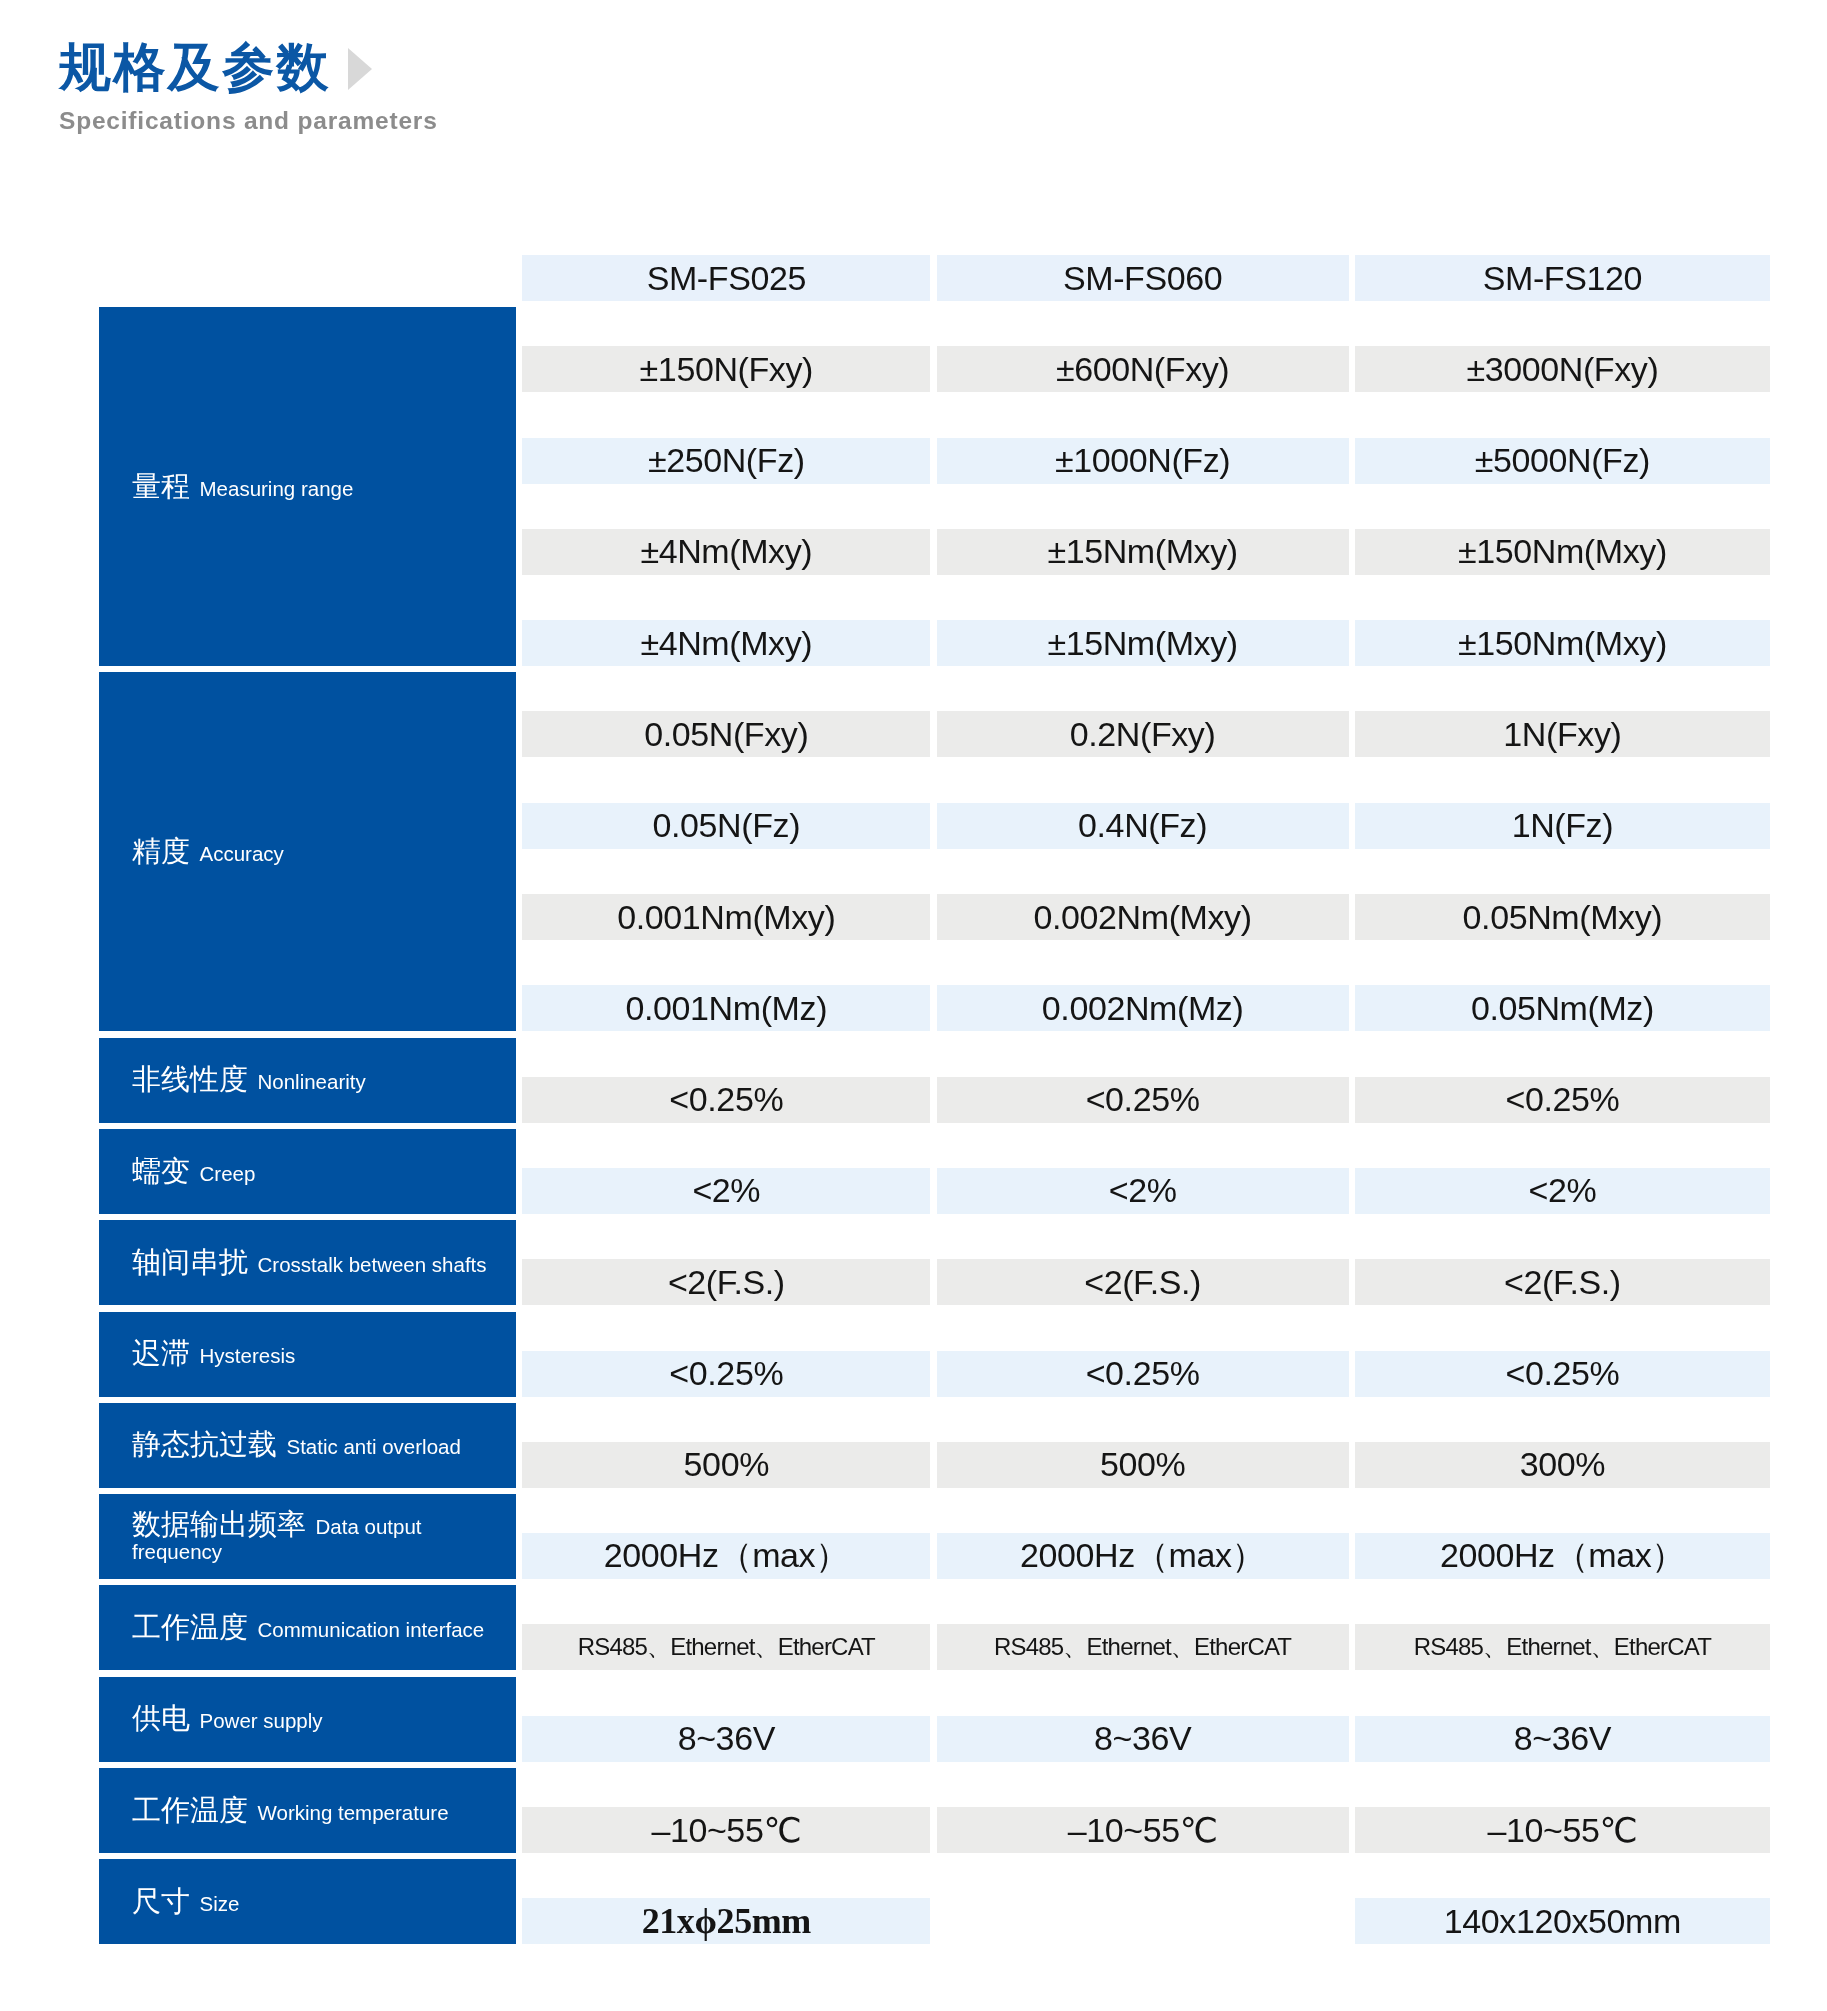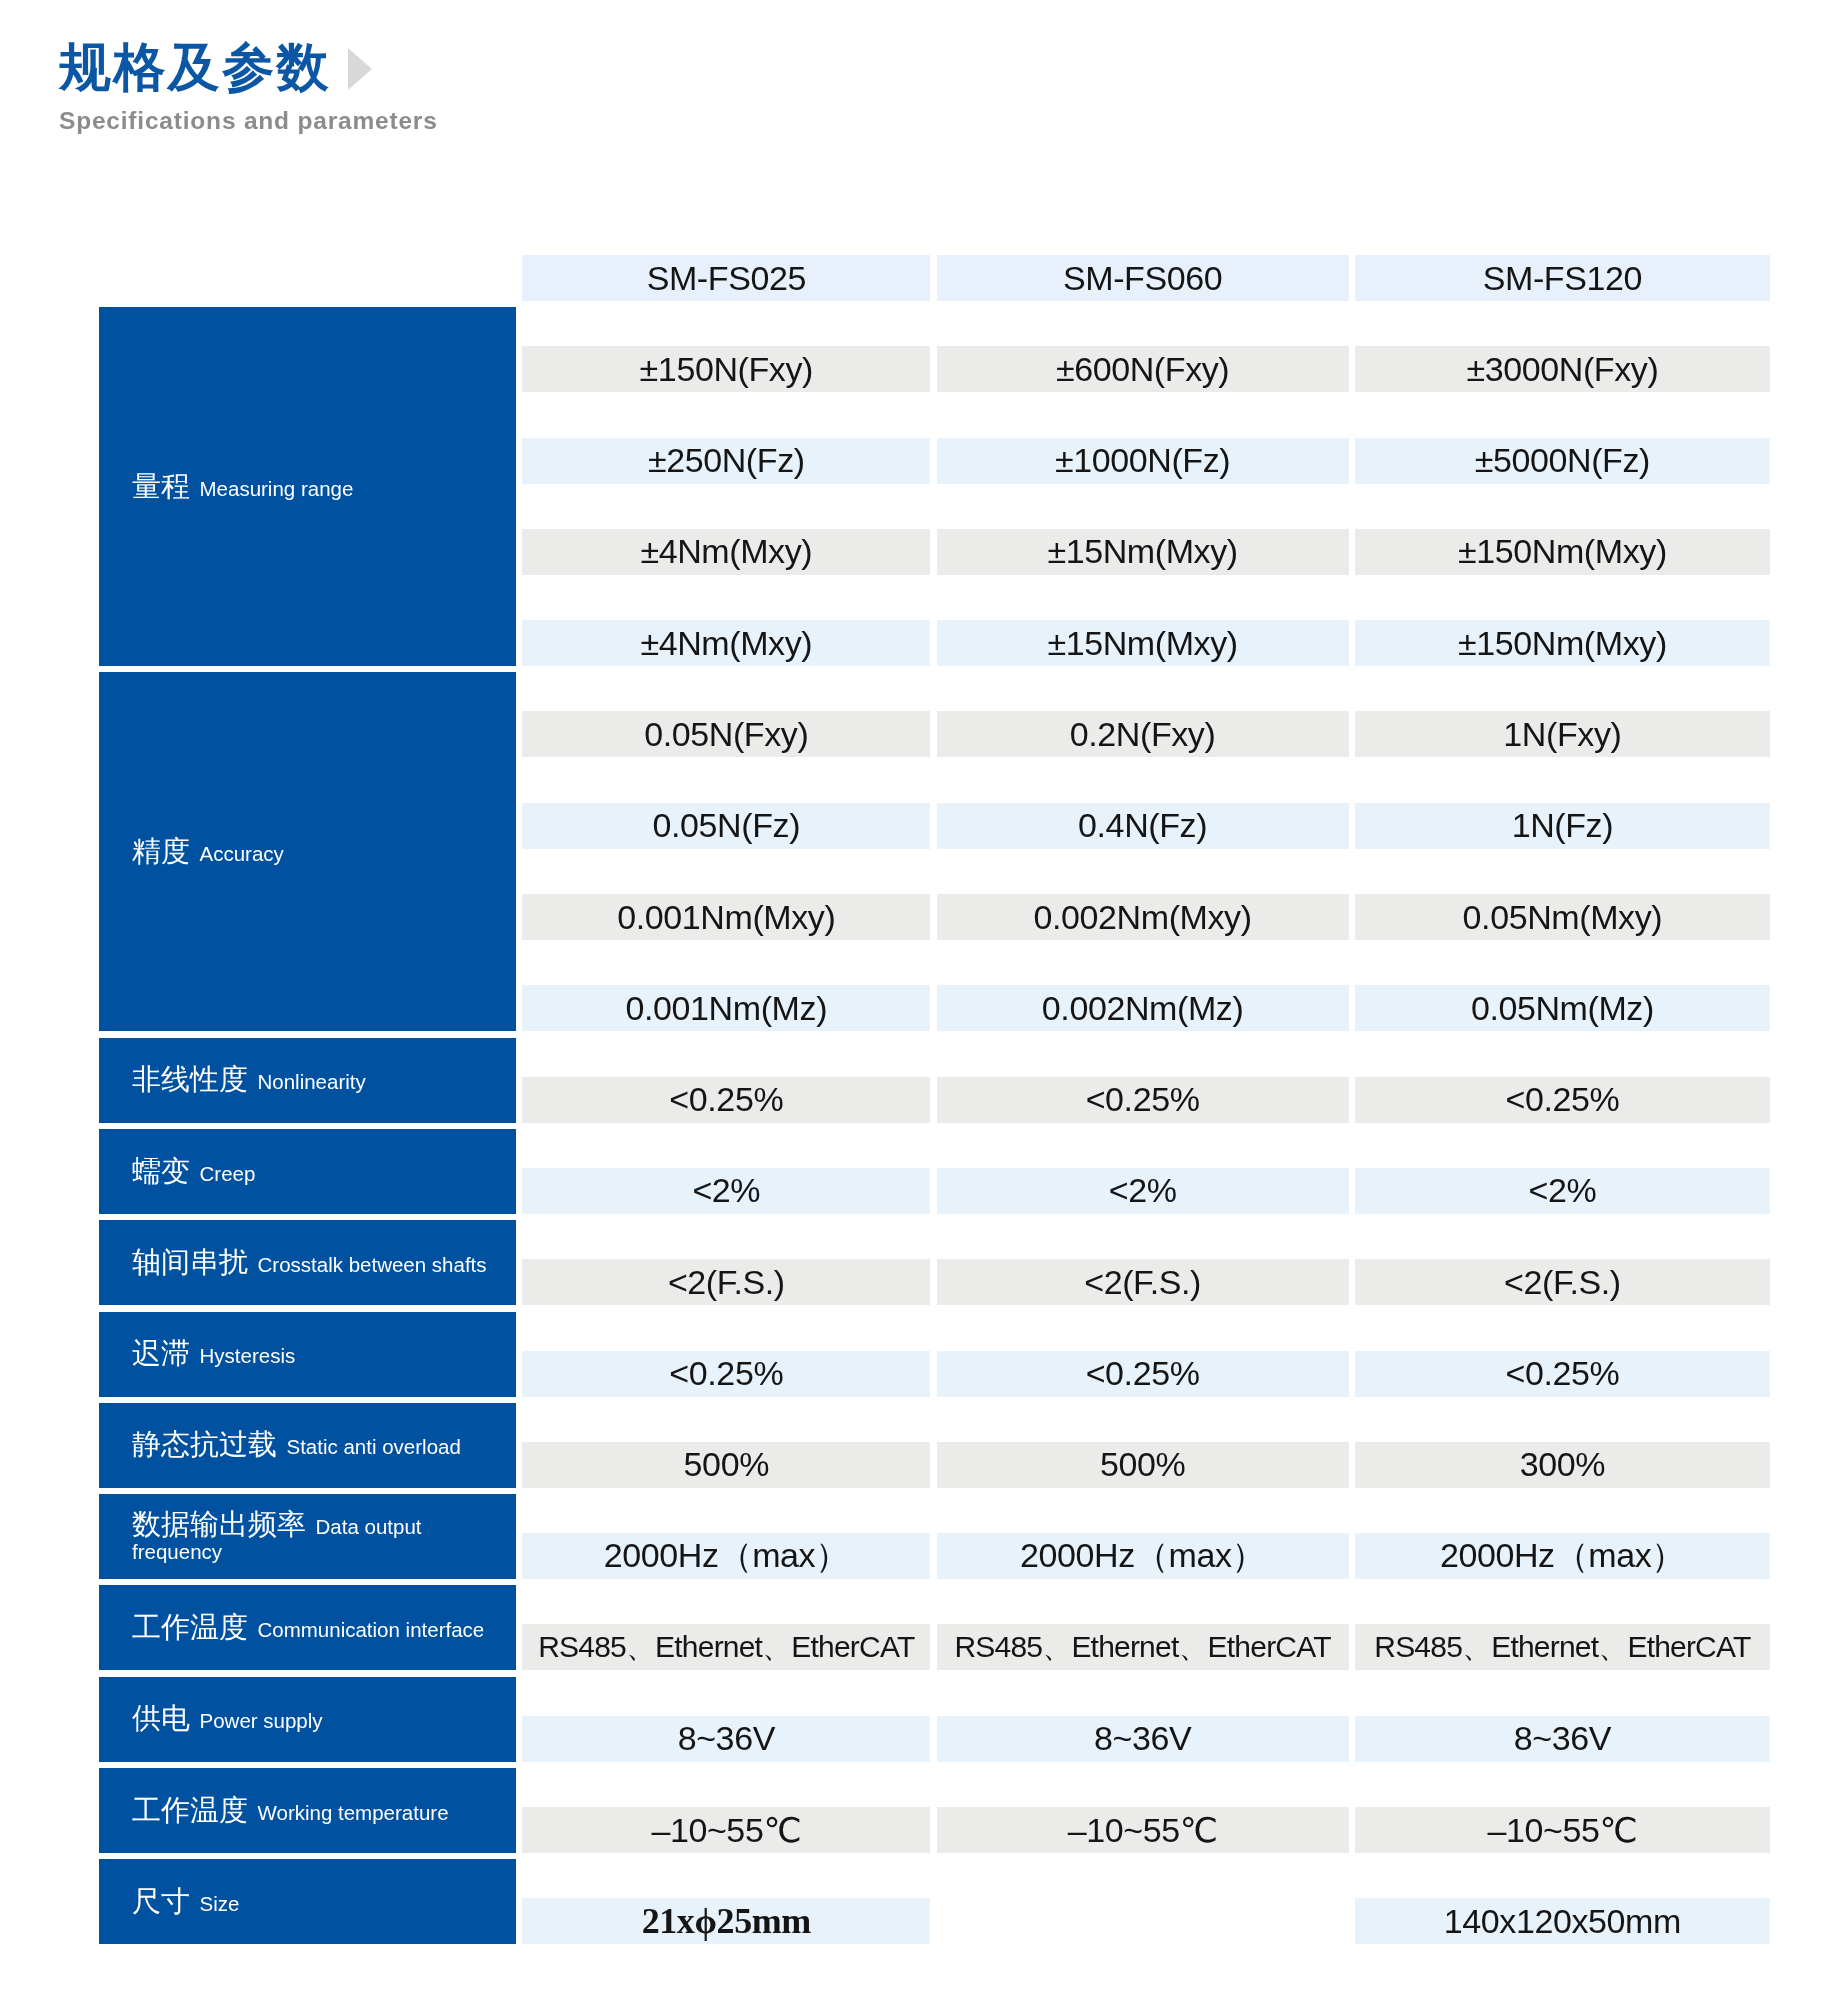--- a/index.html
+++ b/index.html
@@ -40,21 +40,21 @@
   .cell.label .lab-line{display:block;line-height:1.1;}
   .zh{font-size:29px;font-weight:normal;}
   .en{font-size:20.5px;margin-left:9.5px;}
   .cell.val{
     display:flex;align-items:center;justify-content:center;
     font-size:34px;color:#151515;letter-spacing:-0.4px;text-align:center;margin-top:39px;
   }
   .cell.val.head{background:#e8f1fb;}
   .cell.val.gray{background:#ebebea;}
   .cell.val.blue{background:#e8f2fb;}
-  .fit{font-size:30px;letter-spacing:-0.8px;white-space:nowrap;}
+  .fit{font-size:24px;letter-spacing:-0.8px;white-space:nowrap;}
   .serif{font-family:"Liberation Serif","DejaVu Serif",serif;font-weight:bold;font-size:36px;}
 </style>
 </head>
 <body>
 
 <div class="page-header">
   <div class="title-line">
     <div class="title-zh">规格及参数</div>
     <div class="title-arrow"></div>
   </div>

